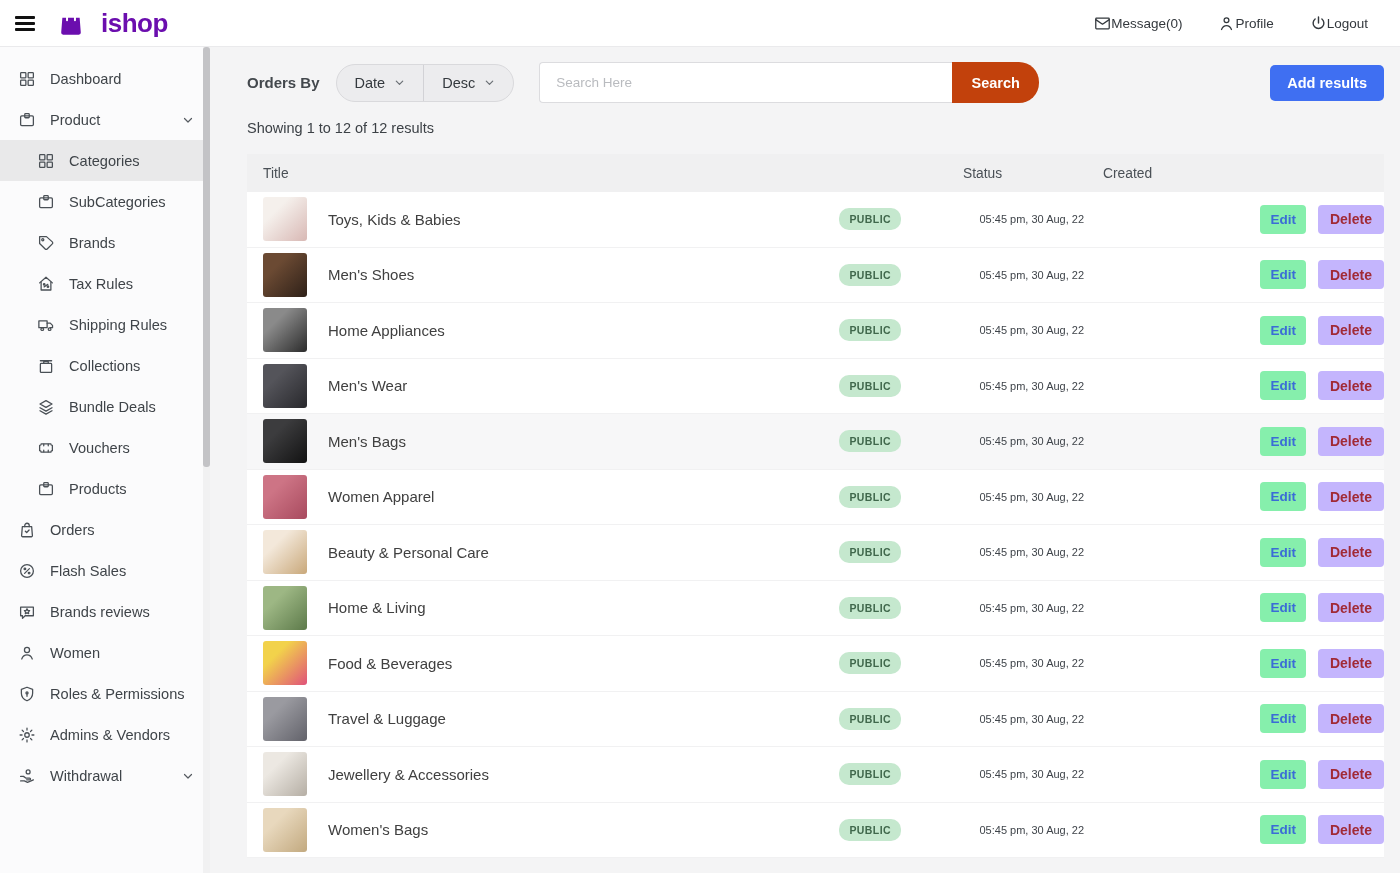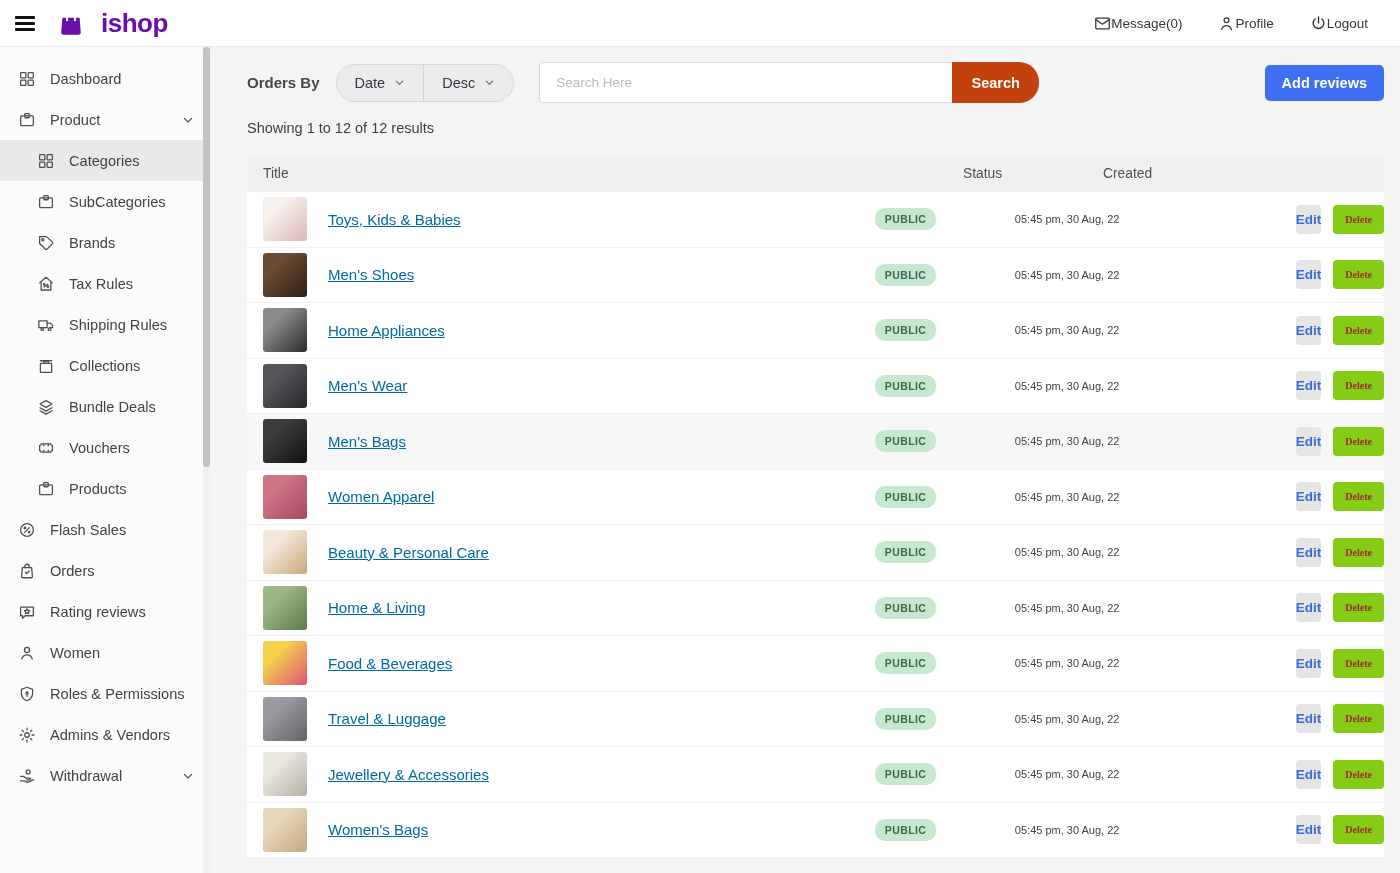--- a/index.html
+++ b/index.html
@@ -46,27 +46,27 @@
   
   .table { margin-top:18px; background:#fff; }
   .thead { display:flex; align-items:center; height:38px; background:#f0f0f1; font-size:13.8px; color:#4a5056; }
   .col-title { flex:1; padding-left:16px; }
   .col-status { width:140px; flex:none; }
   .col-created { width:281px; flex:none; }
   .trow { display:flex; align-items:center; height:55.5px; border-bottom:1px solid #f1f1f2; background:#fff; }
   .trow.highlight { background:#f7f7f8; }
   .cell-title { flex:1; display:flex; align-items:center; padding-left:16px; gap:21px; min-width:0; }
   .thumb { width:44px; height:44px; border-radius:3px; flex:none; }
-  .row-link { color:#0369a1; font-size:15px; text-decoration:underline; cursor:pointer; }
+  .row-link { color:#404040; font-size:15px; cursor:pointer; }
   .cell-status { width:140px; flex:none; }
   .badge { display:inline-block; background:#c5e8ce; color:#40684c; font-size:10.5px; font-weight:700; letter-spacing:.4px; padding:5px 10px; border-radius:10px; }
   .cell-created { width:281px; flex:none; font-size:11px; color:#3f444a; }
   .cell-actions { display:flex; gap:12px; }
-  .btn-edit { background:#e5e5e5; color:#3b6cd6; border:none; border-radius:4px; height:29px; padding:0 0; font-size:13.5px; font-weight:700; cursor:pointer; font-family:"Liberation Sans",sans-serif; }
-  .btn-delete { background:#84cc16; color:#a12a36; border:none; border-radius:4px; height:29px; padding:0 12px; font-size:10px; font-weight:700; cursor:pointer; font-family:Liberation Serif, serif; }
+  .btn-edit { background:#86efac; color:#3b6cd6; border:none; border-radius:4px; height:29px; padding:0 10px; font-size:13.5px; font-weight:700; cursor:pointer; font-family:"Liberation Sans",sans-serif; }
+  .btn-delete { background:#c4b5fd; color:#a12a36; border:none; border-radius:4px; height:29px; padding:0 12px; font-size:14px; font-weight:700; cursor:pointer; font-family:Liberation Sans, sans-serif; }
 </style>
 </head>
 <body>
 
 <header class="topbar">
   <div class="hamburger">
     <span></span>
       <span></span>
       <span></span>
   </div>
@@ -226,46 +226,46 @@
             <svg width="18" height="18" viewBox="0 0 24 24" fill="none" stroke="currentColor" stroke-width="1.7" stroke-linecap="round" stroke-linejoin="round">
               <rect x="3.5" y="6.5" width="17" height="13" rx="1.5"></rect>
               <rect x="9" y="3.5" width="6" height="5.5" rx="1"></rect>
             </svg>
           </span>
           <span>Products</span>
         </div>
         <div class="side-item">
           <span class="sicon">
             <svg width="18" height="18" viewBox="0 0 24 24" fill="none" stroke="currentColor" stroke-width="1.7" stroke-linecap="round" stroke-linejoin="round">
+              <path d="M5.8 7.5h12.4l1 12a1.4 1.4 0 0 1-1.4 1.5H6.2a1.4 1.4 0 0 1-1.4-1.5Z"></path>
+              <path d="M9 7.5V6a3 3 0 0 1 6 0v1.5"></path>
+              <path d="M9.8 13.6l1.8 1.8 3.2-3.4"></path>
+            </svg>
+          </span>
+          <span>Orders</span>
+        </div>
+        <div class="side-item">
+          <span class="sicon">
+            <svg width="18" height="18" viewBox="0 0 24 24" fill="none" stroke="currentColor" stroke-width="1.7" stroke-linecap="round" stroke-linejoin="round">
               <circle cx="12" cy="12" r="8.5"></circle>
               <path d="M8.8 15.2l6.4-6.4"></path>
               <circle cx="9.2" cy="9.2" r="1.1"></circle>
               <circle cx="14.8" cy="14.8" r="1.1"></circle>
             </svg>
           </span>
           <span>Flash Sales</span>
         </div>
         <div class="side-item">
           <span class="sicon">
             <svg width="18" height="18" viewBox="0 0 24 24" fill="none" stroke="currentColor" stroke-width="1.7" stroke-linecap="round" stroke-linejoin="round">
-              <path d="M5.8 7.5h12.4l1 12a1.4 1.4 0 0 1-1.4 1.5H6.2a1.4 1.4 0 0 1-1.4-1.5Z"></path>
-              <path d="M9 7.5V6a3 3 0 0 1 6 0v1.5"></path>
-              <path d="M9.8 13.6l1.8 1.8 3.2-3.4"></path>
-            </svg>
-          </span>
-          <span>Orders</span>
-        </div>
-        <div class="side-item">
-          <span class="sicon">
-            <svg width="18" height="18" viewBox="0 0 24 24" fill="none" stroke="currentColor" stroke-width="1.7" stroke-linecap="round" stroke-linejoin="round">
               <path d="M3.5 5.5h17v11.5h-11L6 20.5v-3.5H3.5Z"></path>
               <path d="M12 7.6l1.1 2.2 2.4.4-1.7 1.7.4 2.4-2.2-1.1-2.2 1.1.4-2.4-1.7-1.7 2.4-.4Z"></path>
             </svg>
           </span>
-          <span>Rating reviews</span>
+          <span>Brands reviews</span>
         </div>
         <div class="side-item">
           <span class="sicon">
             <svg width="18" height="18" viewBox="0 0 24 24" fill="none" stroke="currentColor" stroke-width="1.7" stroke-linecap="round" stroke-linejoin="round">
               <circle cx="12" cy="8" r="3.4"></circle>
               <path d="M5 20c1.4-3.9 3.9-5.4 7-5.4s5.6 1.5 7 5.4"></path>
             </svg>
           </span>
           <span>Women</span>
         </div>
@@ -331,21 +331,21 @@
               </svg>
           </span>
         </div>
       </div>
 
       <div class="searchwrap">
         <input class="search-input" type="text" placeholder="Search Here" style="">
         <button class="search-btn">Search</button>
       </div>
 
-      <button class="add-btn">Add reviews</button>
+      <button class="add-btn">Add results</button>
     </div>
 
     <div class="summary">Showing 1 to 12 of 12 results</div>
 
     <div class="table">
       <div class="thead">
         <div class="col-title">Title</div>
         <div class="col-status">Status</div>
         <div class="col-created">Created</div>
       </div>

